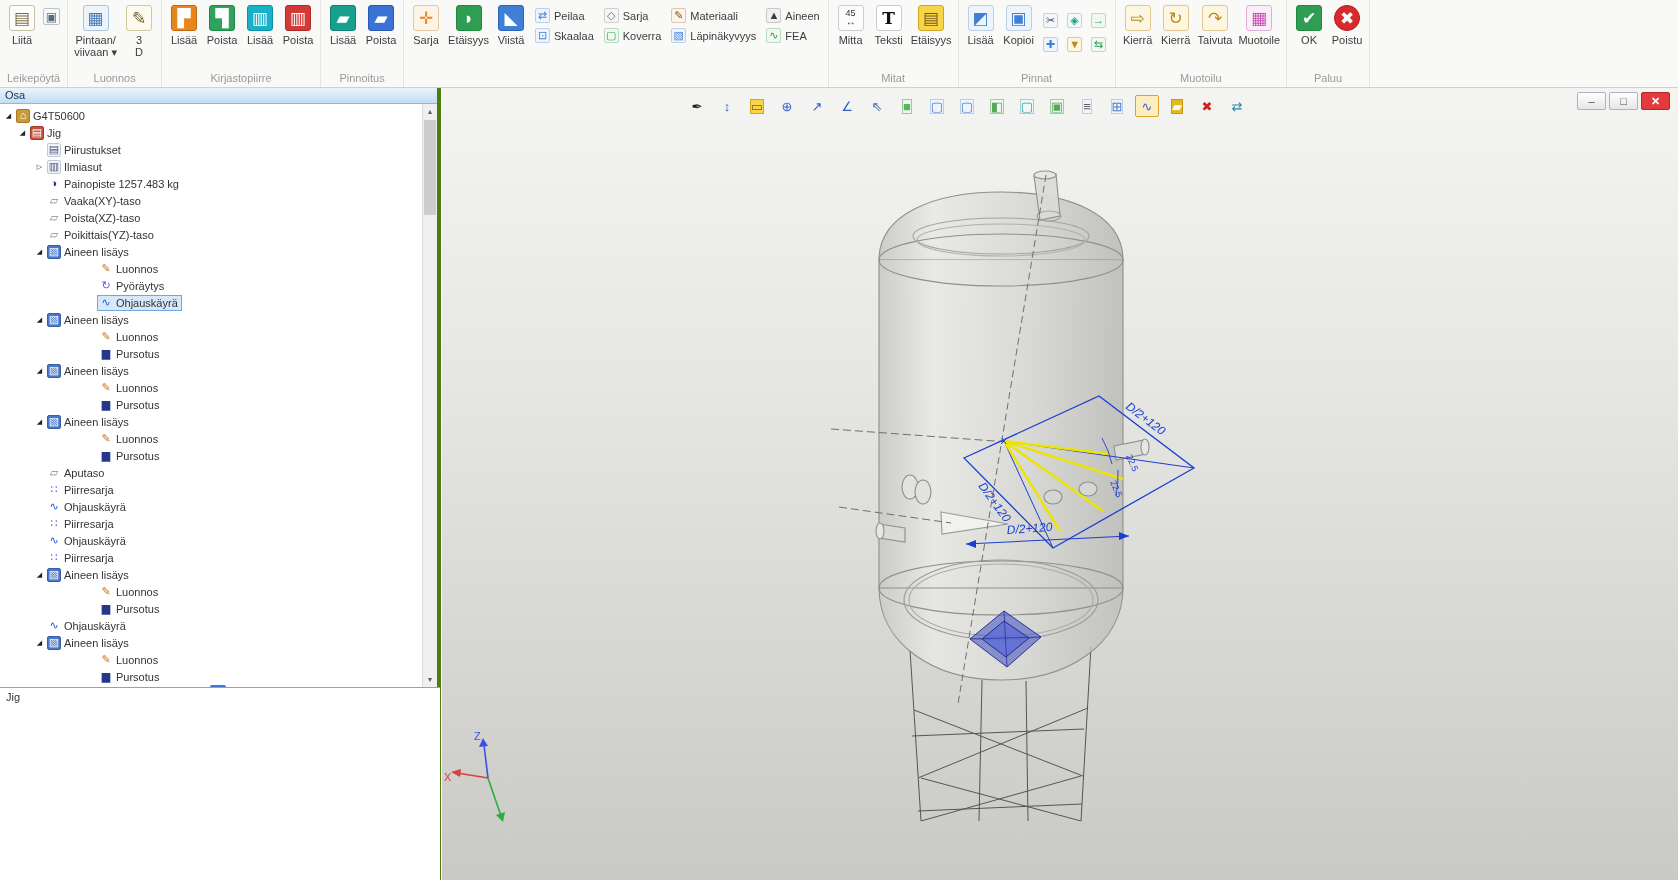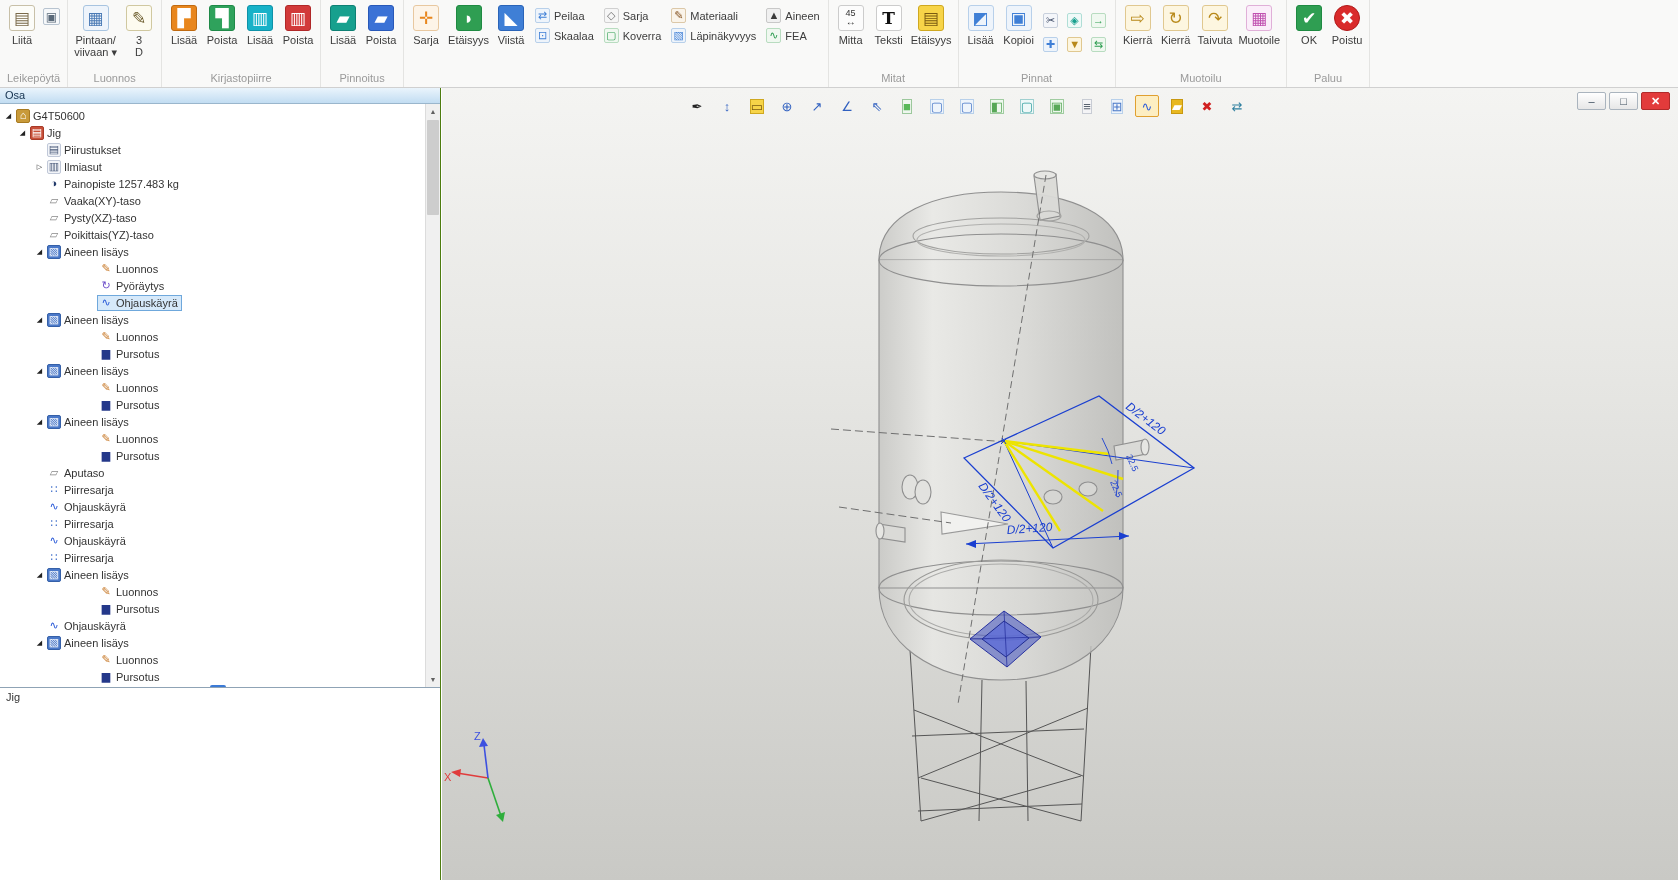--- a/index.html
+++ b/index.html
@@ -21,21 +21,21 @@
 .rsolo{padding:7px 2px 0}
 .rsolo .icon{width:17px;height:17px;border-radius:2px;display:flex;align-items:center;justify-content:center;font-size:12px}
 .rgrid{display:grid;grid-template-columns:repeat(3,20px);grid-auto-rows:20px;gap:4px;padding:9px 3px 0}
 .gbtn{display:flex;align-items:center;justify-content:center}
 .icon-dim{display:flex;flex-direction:column;align-items:center;justify-content:center;line-height:1}
 .icon-dim .d45{font-size:9px;color:#333}
 .icon-dim .dar{font-size:10px;color:#333;margin-top:-1px}
 .icon-round{border-radius:50% !important}
 
 
-#left{position:absolute;left:0;top:88px;width:441px;height:792px;border-right:1px solid #4d7c0f;background:#fff}
+#left{position:absolute;left:0;top:88px;width:441px;height:792px;border-right:4px solid #4d7c0f;background:#fff}
 #ltitle{height:16px;background:linear-gradient(#eaf4fc,#c2ddf2);border-bottom:1px solid #9ab6cc;padding:1px 5px;color:#15324f}
 #tree{position:absolute;left:0;top:16px;width:426px;height:583px;overflow:hidden;background:#fff;padding-top:3px}
 .trow{display:flex;align-items:center;height:17px;white-space:nowrap}
 .texp{width:11px;text-align:center;font-size:7px;color:#222;flex:none}
 .ticon{width:14px;height:14px;flex:none;display:flex;align-items:center;justify-content:center;font-size:11px;border-radius:2px;margin-right:3px;line-height:1}
 .tbox{display:flex;align-items:center;padding:0 3px 0 1px;border:1px solid transparent}
 .trow.sel .tbox{background:#d6e9fa;border:1px solid #6fa8dc}
 #vscroll{position:absolute;right:0;top:16px;width:15px;height:583px;background:#f0f0f0;border-left:1px solid #dcdcdc}
 .sarrow{position:absolute;left:0;width:14px;height:15px;font-size:7px;color:#606060;text-align:center;line-height:15px}
 #sarrow-up{top:0}
@@ -315,21 +315,21 @@
           <span class="texp"></span>
           <span class="tbox">
             <span class="icon ticon" style="color: rgb(138, 138, 138); background: transparent;">▱</span>
             <span class="tlabel">Vaaka(XY)-taso</span>
           </span>
         </div>
         <div class="trow" style="padding-left: 34px;">
           <span class="texp"></span>
           <span class="tbox">
             <span class="icon ticon" style="color: rgb(138, 138, 138); background: transparent;">▱</span>
-            <span class="tlabel">Pysty(XZ)-taso</span>
+            <span class="tlabel">Poista(XZ)-taso</span>
           </span>
         </div>
         <div class="trow" style="padding-left: 34px;">
           <span class="texp"></span>
           <span class="tbox">
             <span class="icon ticon" style="color: rgb(138, 138, 138); background: transparent;">▱</span>
             <span class="tlabel">Poikittais(YZ)-taso</span>
           </span>
         </div>
         <div class="trow" style="padding-left: 34px;">

